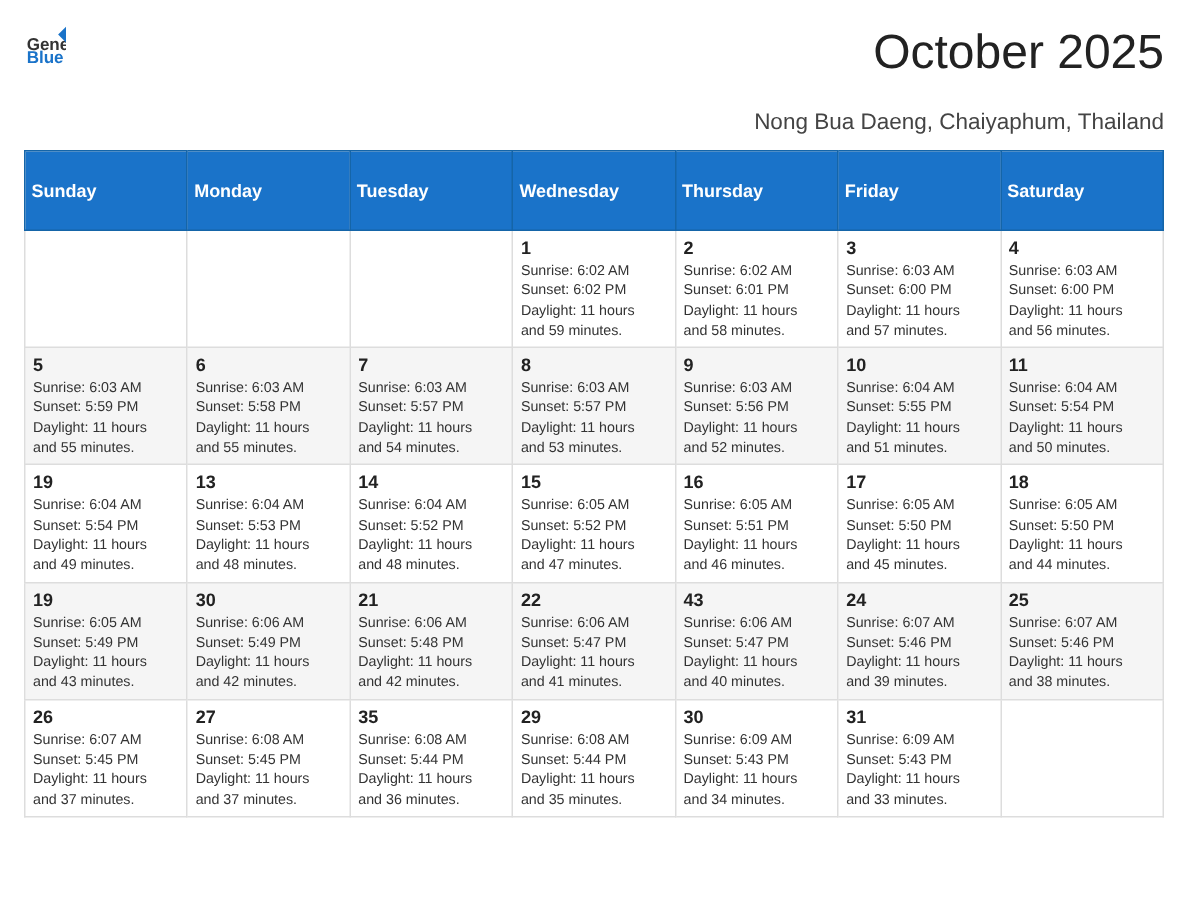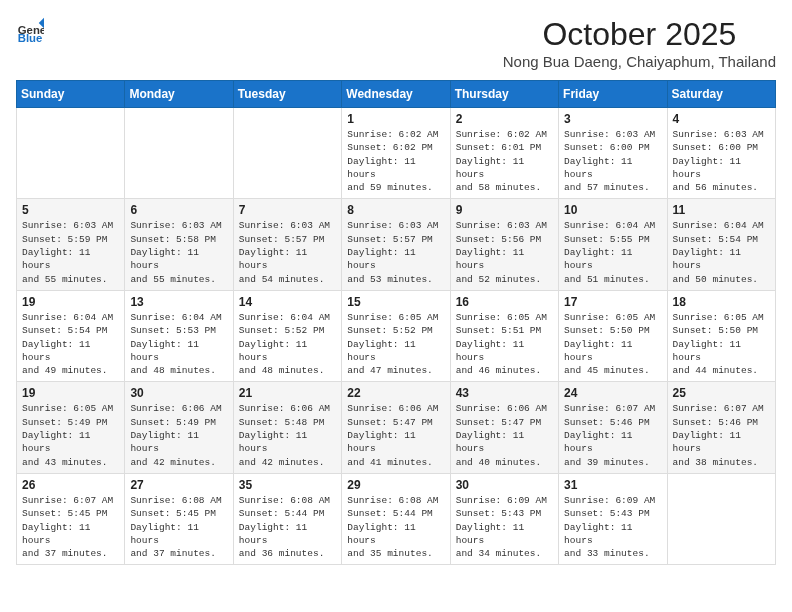--- a/index.html
+++ b/index.html
@@ -19,42 +19,43 @@
     .logo {
       display: flex;
       align-items: center;
       gap: 4px;
     }
     .logo-icon {
       width: 28px;
       height: 28px;
     }
     .title-block {
-      text-align: center;
+      text-align: right;
     }
     .month-title {
       font-size: 32px;
       font-weight: normal;
       color: #222;
     }
     .location {
       font-size: 15px;
       color: #444;
+      margin-top: 20px;
     }
     .calendar {
       width: 100%;
       border-collapse: collapse;
       border: 1px solid #ccc;
     }
     .calendar th {
       background: #1a73c9;
       color: #fff;
       font-size: 12px;
       font-weight: bold;
-      padding: 6px 4px;
+      padding: 19px 4px;
       text-align: left;
       border: 1px solid #1565a8;
     }
     .calendar td {
       vertical-align: top;
       border: 1px solid #ddd;
       padding: 4px 5px;
       font-size: 10px;
       color: #333;
       width: calc(100% / 7);
@@ -67,21 +68,20 @@
     .day-num {
       font-size: 12px;
       font-weight: bold;
       margin-bottom: 2px;
       color: #222;
     }
     .day-info {
       font-size: 9.5px;
       color: #333;
       line-height: 1.4;
-      font-family: Liberation Mono, monospace;
     }
     .empty-cell {
       background: #fff !important;
     }
   </style>
 </head>
 <body>
 
 <div class="header">
   <div class="logo">

